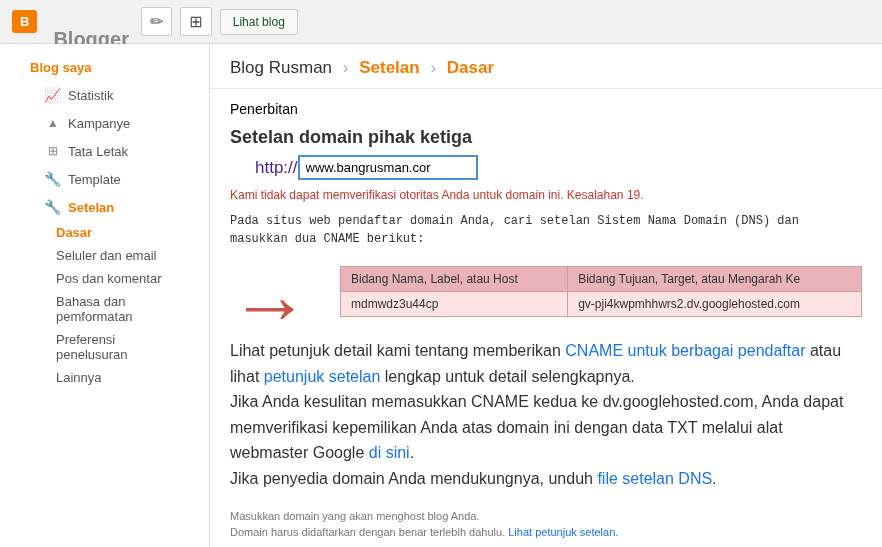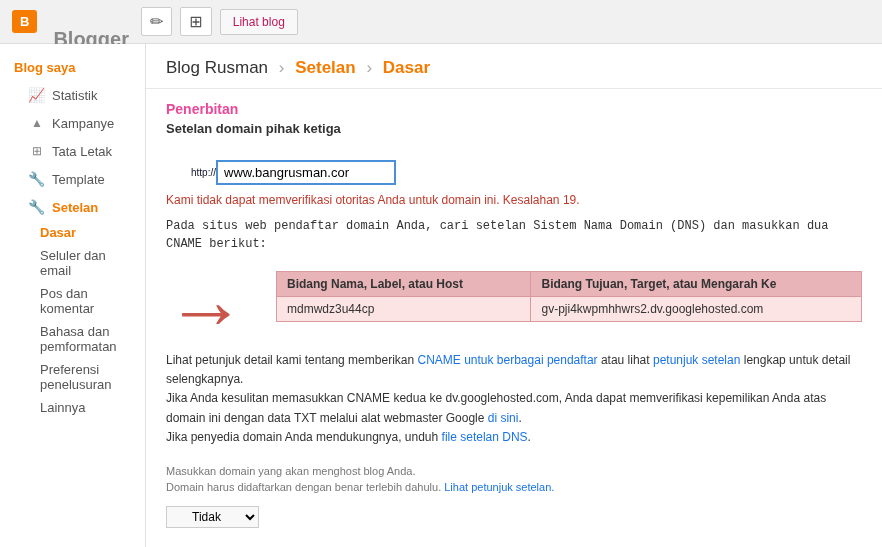--- a/index.html
+++ b/index.html
@@ -33,35 +33,35 @@
       font-size: 16px;
       color: #555;
     }
     .toolbar-text-btn {
       border: 1px solid #ccc;
       background: #f8f8f8;
       padding: 5px 12px;
       cursor: pointer;
       border-radius: 2px;
       font-size: 12px;
-      color: #be185d;
+      color: #14532d;
     }
 
     
     .main-layout {
       display: flex;
       height: calc(547px - 44px);
     }
 
     
     .sidebar {
-      width: 146px;
+      width: 210px;
       background: #fff;
       border-right: 1px solid #e0e0e0;
-      padding: 10px 0;
+      padding: 10px 16px;
       overflow-y: auto;
     }
     .sidebar-section-title {
       color: #f57c00;
       font-weight: bold;
       font-size: 13px;
       padding: 6px 14px;
       cursor: pointer;
     }
     .sidebar-item {
@@ -113,54 +113,54 @@
     .breadcrumb-bar span.separator { color: #aaa; margin: 0 6px; }
     .breadcrumb-bar span.section { color: #f57c00; font-weight: bold; }
     .breadcrumb-bar span.current { color: #f57c00; font-weight: bold; }
 
     
     .main-content {
       padding: 12px 20px;
     }
     .section-header {
       font-size: 14px;
-      font-weight: bold;
-      color: #ec4899;
-      margin-bottom: 4px;
+      font-weight: normal;
+      color: #000000;
+      margin-bottom: 10px;
     }
     .form-row {
       display: flex;
       gap: 20px;
       margin-bottom: 14px;
     }
     .form-label {
       width: 120px;
       flex-shrink: 0;
       color: #555;
       font-size: 13px;
       padding-top: 4px;
     }
     .form-content {
       flex: 1;
     }
     .domain-section-title {
       font-weight: bold;
-      font-size: 13px;
-      color: #333;
-      margin-bottom: 24px;
+      font-size: 18px;
+      color: #333;
+      margin-bottom: 7px;
     }
     .url-row {
       display: flex;
       align-items: center;
       gap: 0;
       margin-bottom: 6px;
     }
     .url-prefix {
-      font-size: 10px;
-      color: #0f172a;
+      font-size: 17px;
+      color: #4c1d95;
       padding-left: 25px;
     }
     .url-input {
       border: 2px solid #4a90d9;
       padding: 3px 6px;
       font-size: 13px;
       width: 180px;
       outline: none;
     }
     .error-text {
@@ -179,21 +179,21 @@
     
     .dns-table {
       width: 100%;
       border-collapse: collapse;
       margin-bottom: 10px;
       background: #f8d7da;
     }
     .dns-table th {
       background: #e8b4b8;
       color: #333;
-      font-weight: bold;
+      font-weight: normal;
       font-size: 12px;
       padding: 5px 10px;
       text-align: left;
       border: 1px solid #d9999e;
     }
     .dns-table td {
       font-size: 12px;
       padding: 5px 10px;
       border: 1px solid #d9999e;
       color: #333;
@@ -327,21 +327,21 @@
                 <tbody>
                   <tr>
                     <td>mdmwdz3u44cp</td>
                     <td>gv-pji4kwpmhhwrs2.dv.googlehosted.com</td>
                   </tr>
                 </tbody>
               </table>
             </div>
           </div>
 
-          <div style="font-size:12px;color:#333;line-height:1.6;margin-top:10px;">
+          <div style="font-size:16px;color:#333;line-height:1.6;margin-top:2px;">
             <span>Lihat petunjuk detail kami tentang memberikan </span><a class="link-text">CNAME untuk berbagai pendaftar</a><span> atau lihat </span><a class="link-text">petunjuk setelan</a><span> lengkap untuk detail selengkapnya.</span><br>
             <span>Jika Anda kesulitan memasukkan CNAME kedua ke dv.googlehosted.com, Anda dapat memverifikasi kepemilikan Anda atas domain ini dengan data TXT melalui alat webmaster Google </span><a class="link-text">di sini</a><span>.</span><br>
             <span>Jika penyedia domain Anda mendukungnya, unduh </span><a class="link-text">file setelan DNS</a><span>.</span>
           </div>
 
           <div class="small-text">
             <span>Masukkan domain yang akan menghost blog Anda.</span><br>
             <span>Domain harus didaftarkan dengan benar terlebih dahulu. </span><a class="small-link">Lihat petunjuk setelan.</a>
           </div>
 

